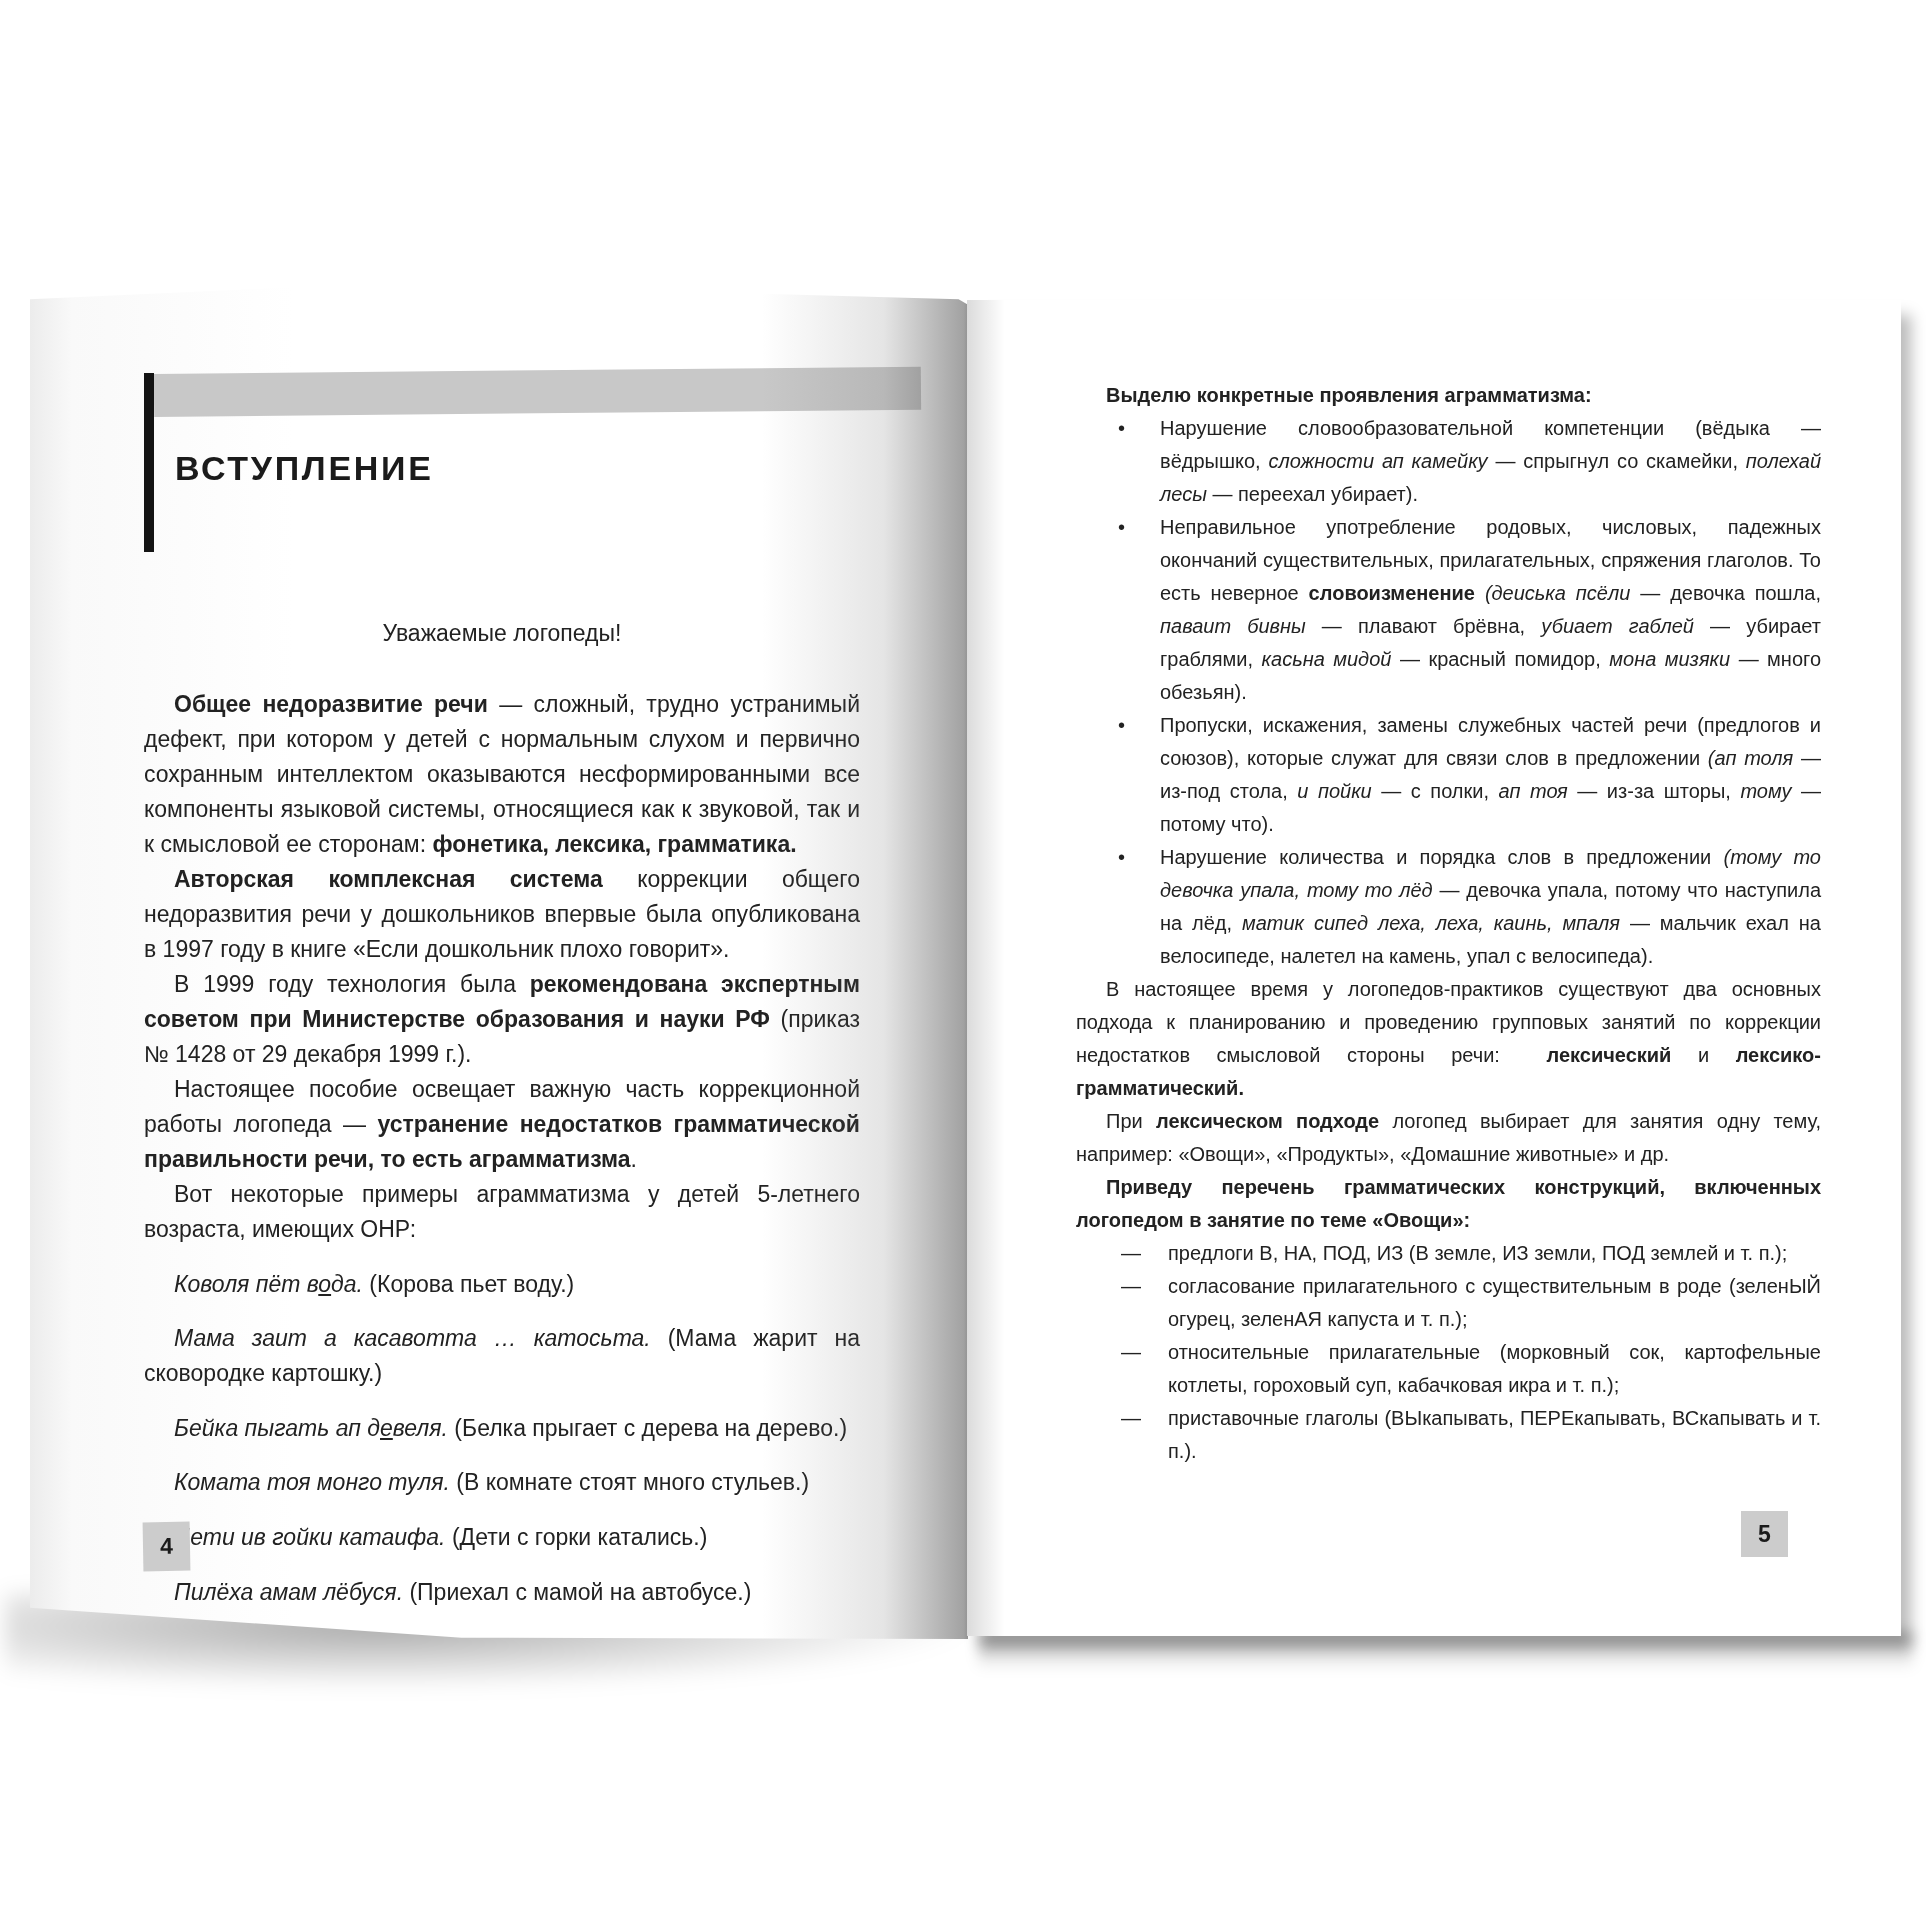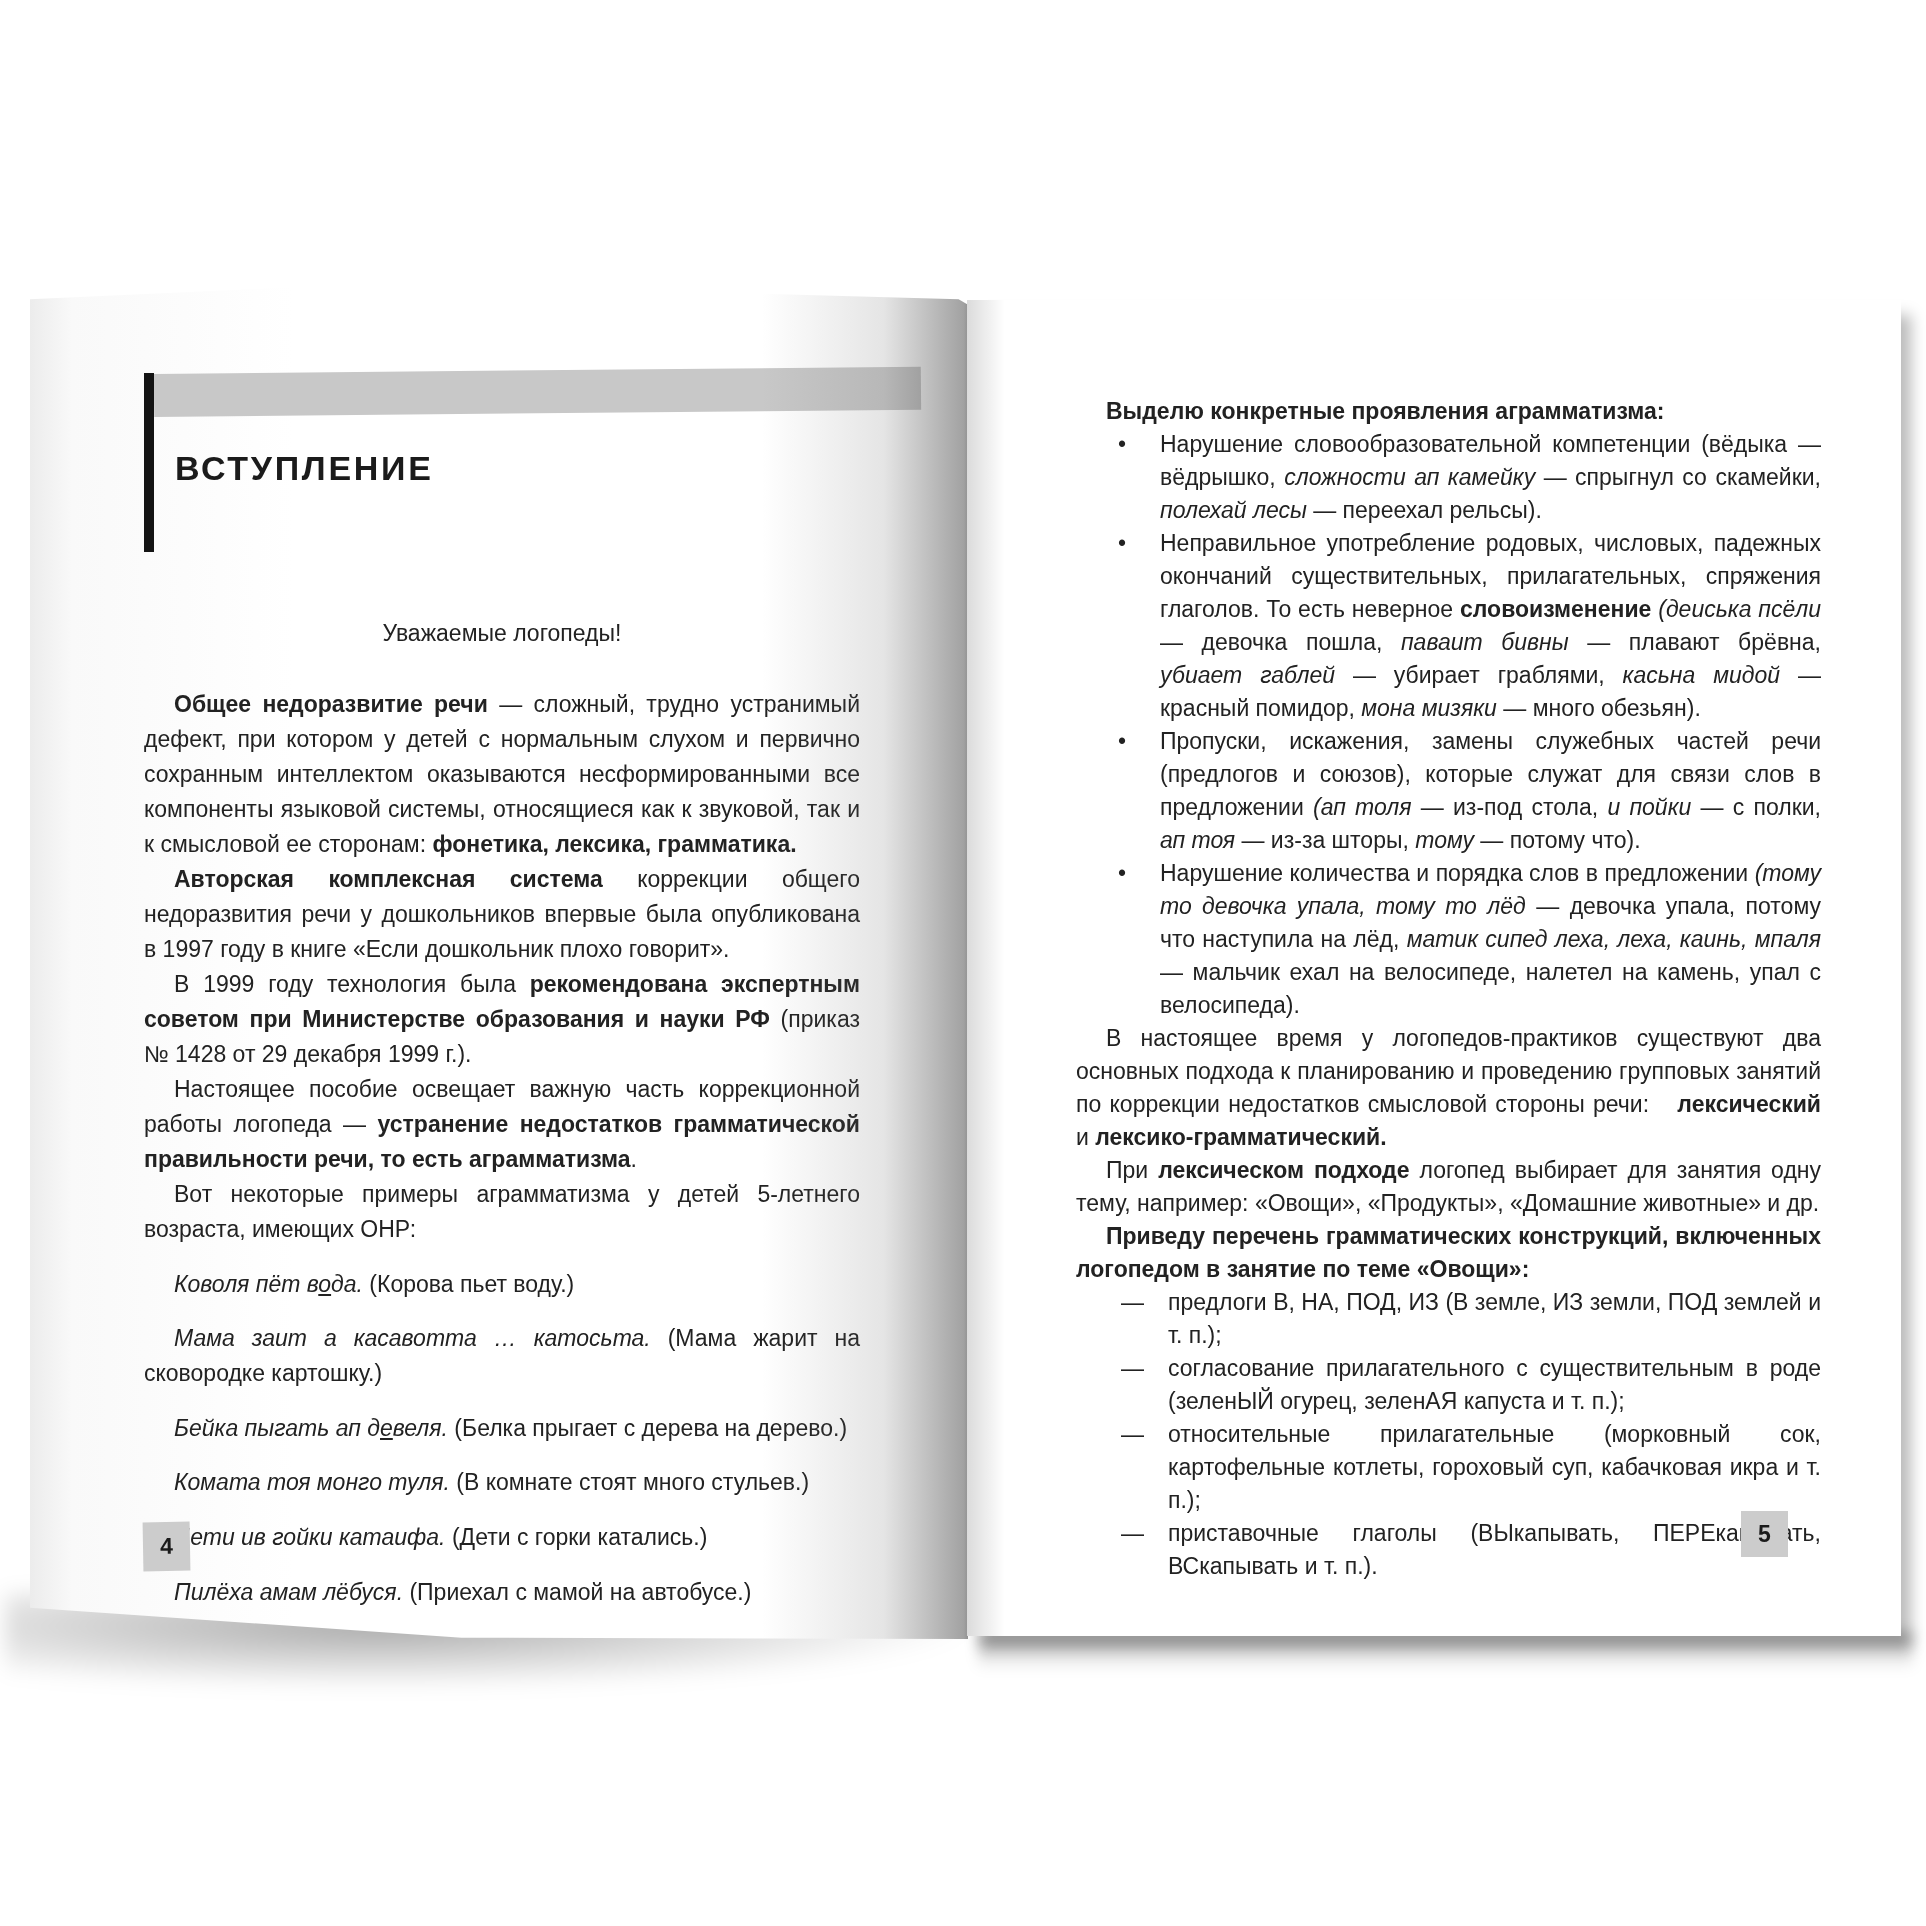--- a/index.html
+++ b/index.html
@@ -62,22 +62,22 @@
     left: 967px; top: 300px; width: 934px; height: 1336px;
     background: #ffffff;
     box-shadow: 12px 13px 14px -2.2px rgba(0,0,0,0.27);
   }
   .right-page::before {
     content: ""; position: absolute; left: 0; top: 0; bottom: 0; width: 38px;
     background: linear-gradient(to right, rgba(0,0,0,0.14), rgba(0,0,0,0));
     pointer-events: none;
   }
   .rp-content {
-    position: absolute; left: 109px; top: 16px; width: 745px; padding-top: 79px;
-    font-size: 23px; line-height: 33px;
+    position: absolute; left: 109px; top: 0; width: 745px; padding-top: 79px;
+    font-size: 20px; line-height: 33px;
   }
   .bullet-item, .dash-item { position: relative; margin: 0; }
   .bullet-item { padding-left: 84px; }
   .bullet-item .marker { position: absolute; left: 42px; top: 0; }
   .dash-item { padding-left: 92px; }
   .dash-item .marker { position: absolute; left: 45px; top: 0; }
   .item-text { margin: 0; text-align: justify; }
 
   
   .pagenum {
@@ -117,21 +117,21 @@
     <div class="pagenum pagenum-left">4</div>
     <div class="curve-overlay"></div>
   </div>
 
   <div class="page right-page">
     <div class="rp-content">
       <p class="para"><span style="font-weight: bold;">Выделю конкретные проявления аграмматизма:</span></p>
 
       <div class="bullet-item">
         <span class="marker">•</span>
-        <p class="item-text"><span>Нарушение словообразовательной компетенции </span><span style="">(вёдыка</span><span> — вёдрышко, </span><span style="font-style: italic;">сложности ап камейку</span><span> — спрыгнул со скамейки, </span><span style="font-style: italic;">полехай лесы</span><span> — переехал рельсы).</span></p>
+        <p class="item-text"><span>Нарушение словообразовательной компетенции </span><span style="">(вёдыка</span><span> — вёдрышко, </span><span style="font-style: italic;">сложности ап камейку</span><span> — спрыгнул со скамейки, </span><span style="font-style: italic;">полехай лесы</span><span> — переехал убирает).</span></p>
       </div>
       <div class="bullet-item">
         <span class="marker">•</span>
         <p class="item-text"><span>Неправильное употребление родовых, числовых, падежных окончаний существительных, прилагательных, спряжения глаголов. То есть неверное </span><span style="font-weight: bold;">словоизменение</span><span> </span><span style="font-style: italic;">(деиська псёли</span><span> — девочка пошла, </span><span style="font-style: italic;">паваит бивны</span><span> — плавают брёвна, </span><span style="font-style: italic;">убиает габлей</span><span> — убирает граблями, </span><span style="font-style: italic;">касьна мидой</span><span> — красный помидор, </span><span style="font-style: italic;">мона мизяки</span><span> — много обезьян).</span></p>
       </div>
       <div class="bullet-item">
         <span class="marker">•</span>
         <p class="item-text"><span>Пропуски, искажения, замены служебных частей речи (предлогов и союзов), которые служат для связи слов в предложении </span><span style="font-style: italic;">(ап толя</span><span> — из-под стола, </span><span style="font-style: italic;">и пойки</span><span> — с полки, </span><span style="font-style: italic;">ап тоя</span><span> — из-за шторы, </span><span style="font-style: italic;">тому</span><span> — потому что).</span></p>
       </div>
       <div class="bullet-item">

